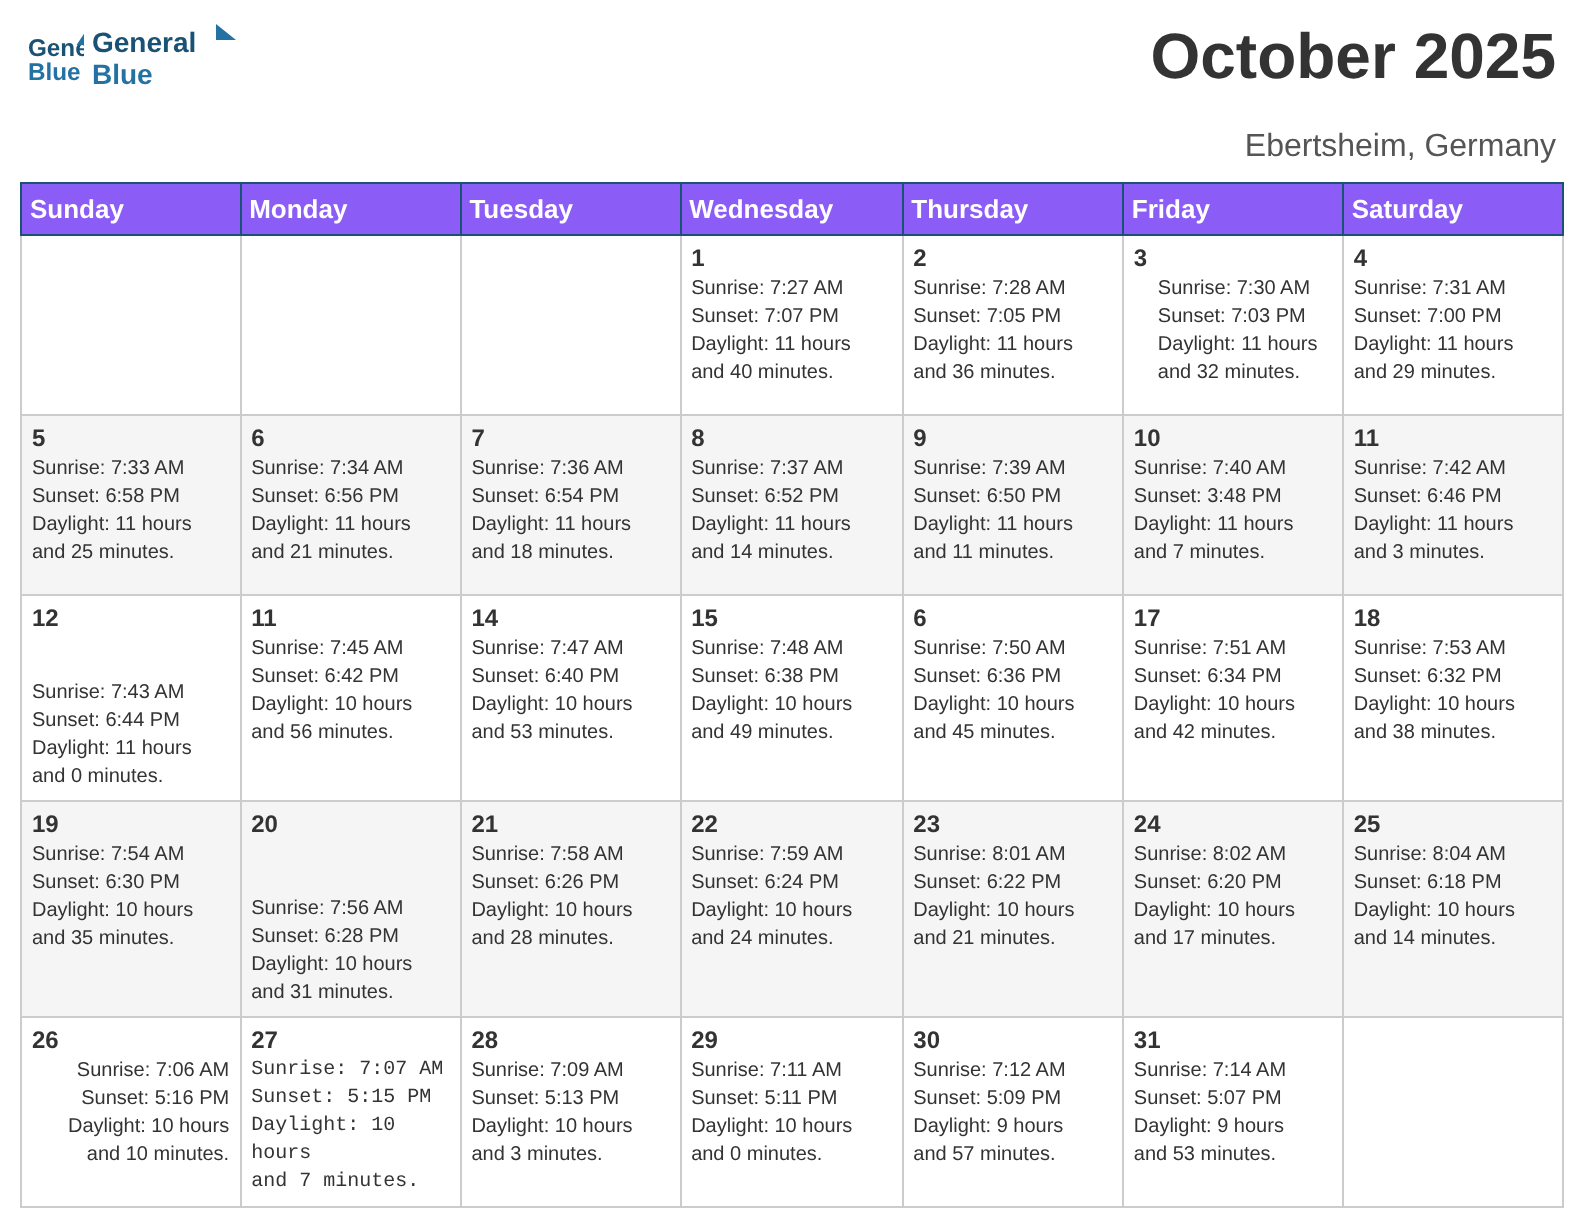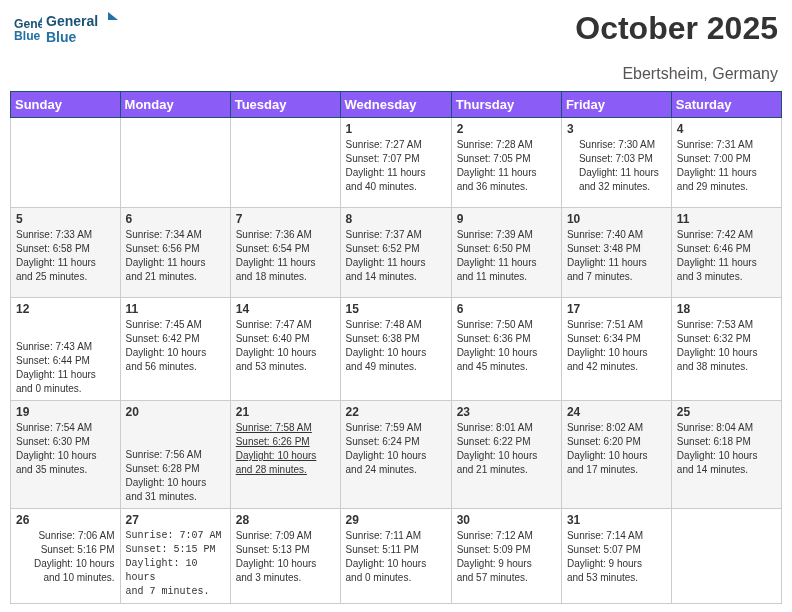--- a/index.html
+++ b/index.html
@@ -267,21 +267,21 @@
         </td>
         <td>
           <span class="day-num">20</span>
           <div class="day-info" style="white-space: pre-line; margin-top: 29px;">Sunrise: 7:56 AM
 Sunset: 6:28 PM
 Daylight: 10 hours
 and 31 minutes.</div>
         </td>
         <td>
           <span class="day-num">21</span>
-          <div class="day-info" style="white-space: pre-line; text-decoration: underline;">Sunrise: 7:58 AM
+          <div class="day-info" style="white-space: pre-line;">Sunrise: 7:58 AM
 Sunset: 6:26 PM
 Daylight: 10 hours
 and 28 minutes.</div>
         </td>
         <td>
           <span class="day-num">22</span>
           <div class="day-info" style="white-space: pre-line;">Sunrise: 7:59 AM
 Sunset: 6:24 PM
 Daylight: 10 hours
 and 24 minutes.</div>

